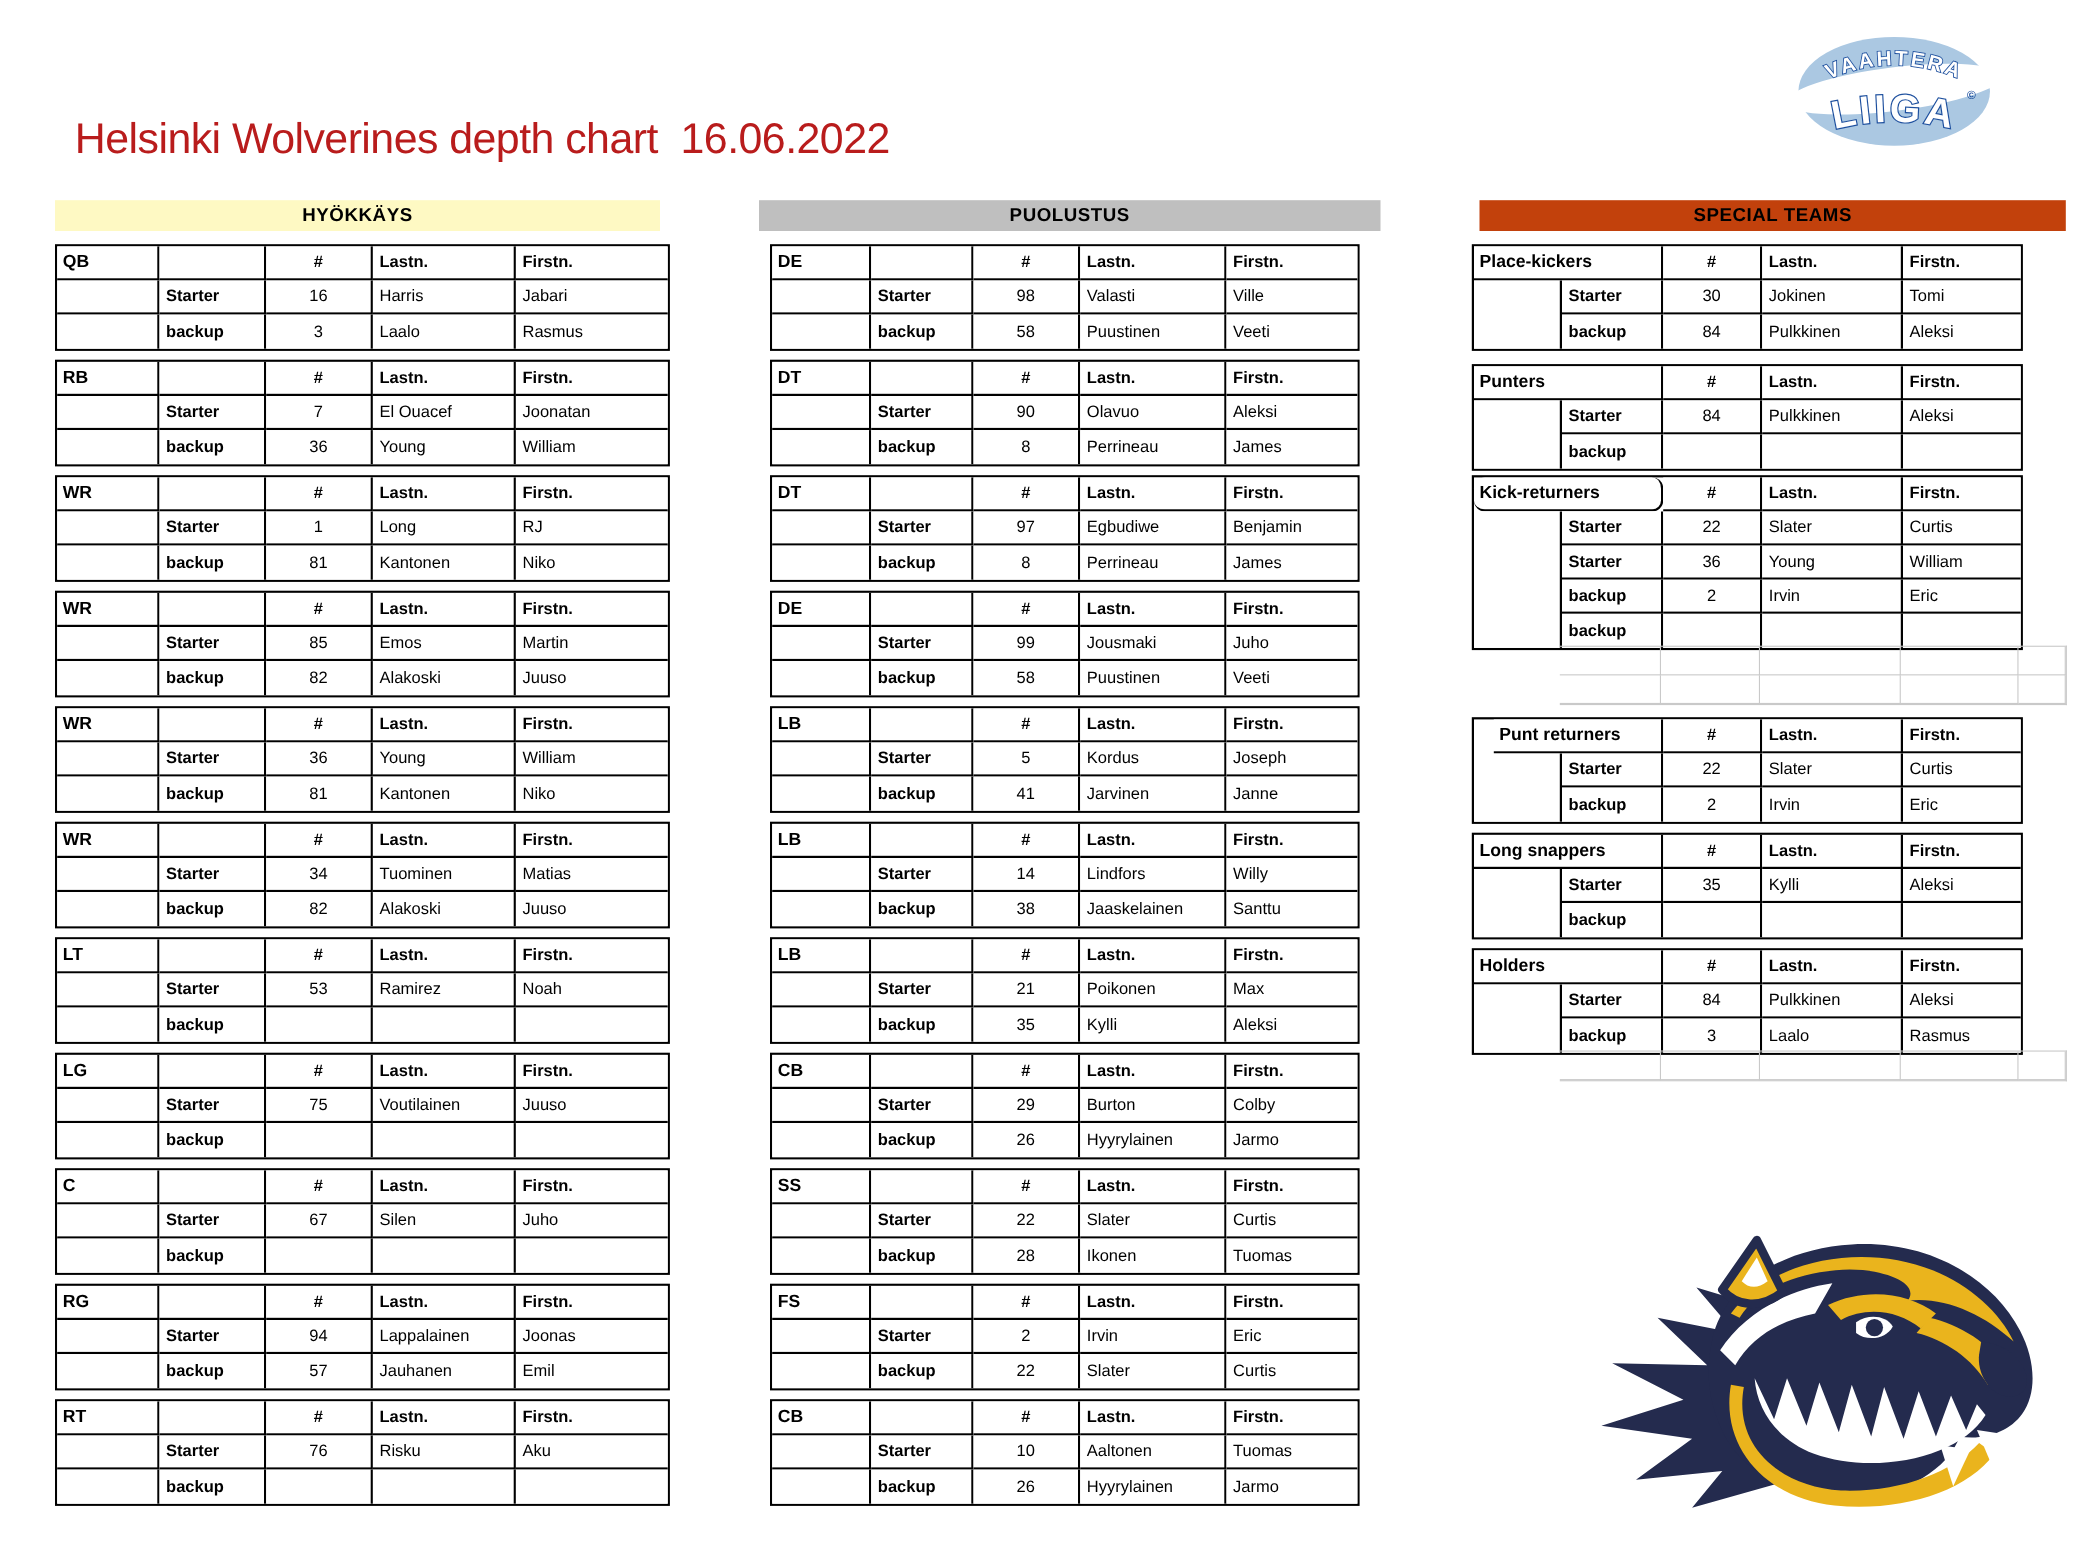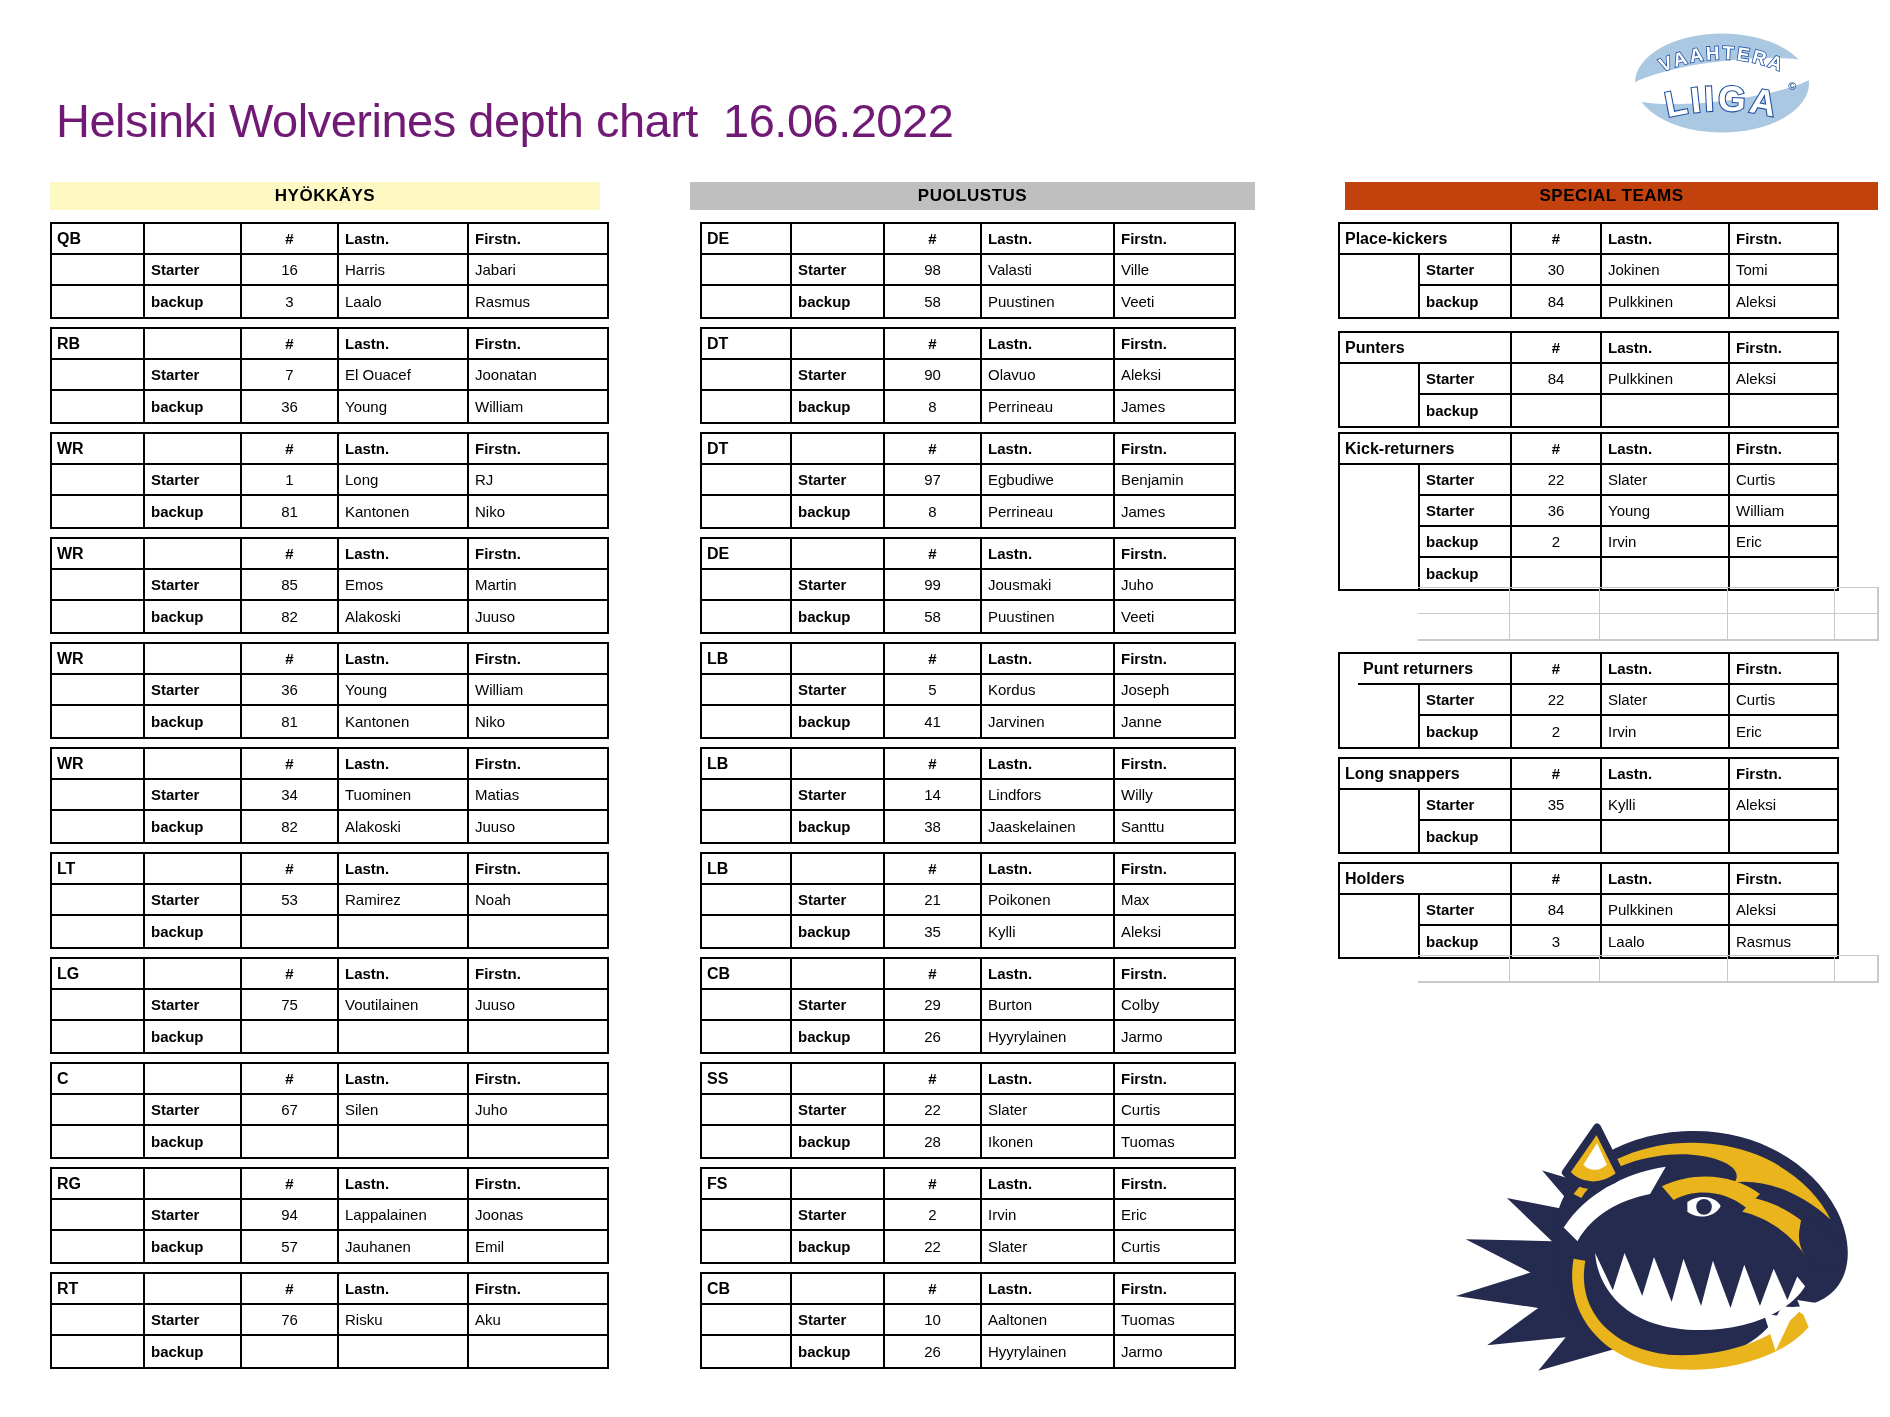--- a/index.html
+++ b/index.html
@@ -1,22 +1,22 @@
 <!DOCTYPE html>
 <html><head>
 <meta charset="utf-8">
 <style>
   html,body{margin:0;padding:0;background:#e8e8e8;}
   .sheet{
     position:relative;width:1890px;height:1417px;background:#ffffff;
     font-family:"Liberation Sans",sans-serif;color:#000;overflow:hidden;
   }
   .title{
-    position:absolute;left:56px;top:93px;font-size:47px;font-weight:normal;
-    margin:0;letter-spacing:-0.5px;color:#701a75;white-space:pre;
+    position:absolute;left:56px;top:93px;font-size:39px;font-weight:normal;
+    margin:12px;letter-spacing:-0.5px;color:#b91c1c;white-space:pre;
   }
   .group-bar{
     position:absolute;top:182px;height:28px;background:#bfbfbf;
     display:flex;align-items:center;justify-content:center;
     font-size:17px;font-weight:bold;letter-spacing:0.5px;
   }
   .sec{
     position:absolute;display:grid;border:2px solid #000;background:#fff;
   }
   .cell{
@@ -460,21 +460,21 @@
         <div class="cell role">Starter</div>
         <div class="cell num">84</div>
         <div class="cell">Pulkkinen</div>
         <div class="cell lc">Aleksi</div>
         <div class="cell role lr">backup</div>
         <div class="cell num lr"></div>
         <div class="cell lr"></div>
         <div class="cell lc lr"></div>
       </div>
       <div class="sec" style="left: 1338px; top: 432px; grid-template-columns: 80px 92px 90px 128px 107px; grid-template-rows: repeat(5, 31px);">
-        <div class="cell pos hdr" style="grid-column: 1 / span 2;">Kick-returners</div>
+        <div class="cell pos hdr" style="grid-column: 1 / span 2; border-radius: 10px;">Kick-returners</div>
         <div class="cell num hdr">#</div>
         <div class="cell hdr">Lastn.</div>
         <div class="cell hdr lc">Firstn.</div>
         <div class="cell lr" style="grid-area: 2 / 1 / span 4;"></div>
         <div class="cell role">Starter</div>
         <div class="cell num">22</div>
         <div class="cell">Slater</div>
         <div class="cell lc">Curtis</div>
         <div class="cell role">Starter</div>
         <div class="cell num">36</div>

